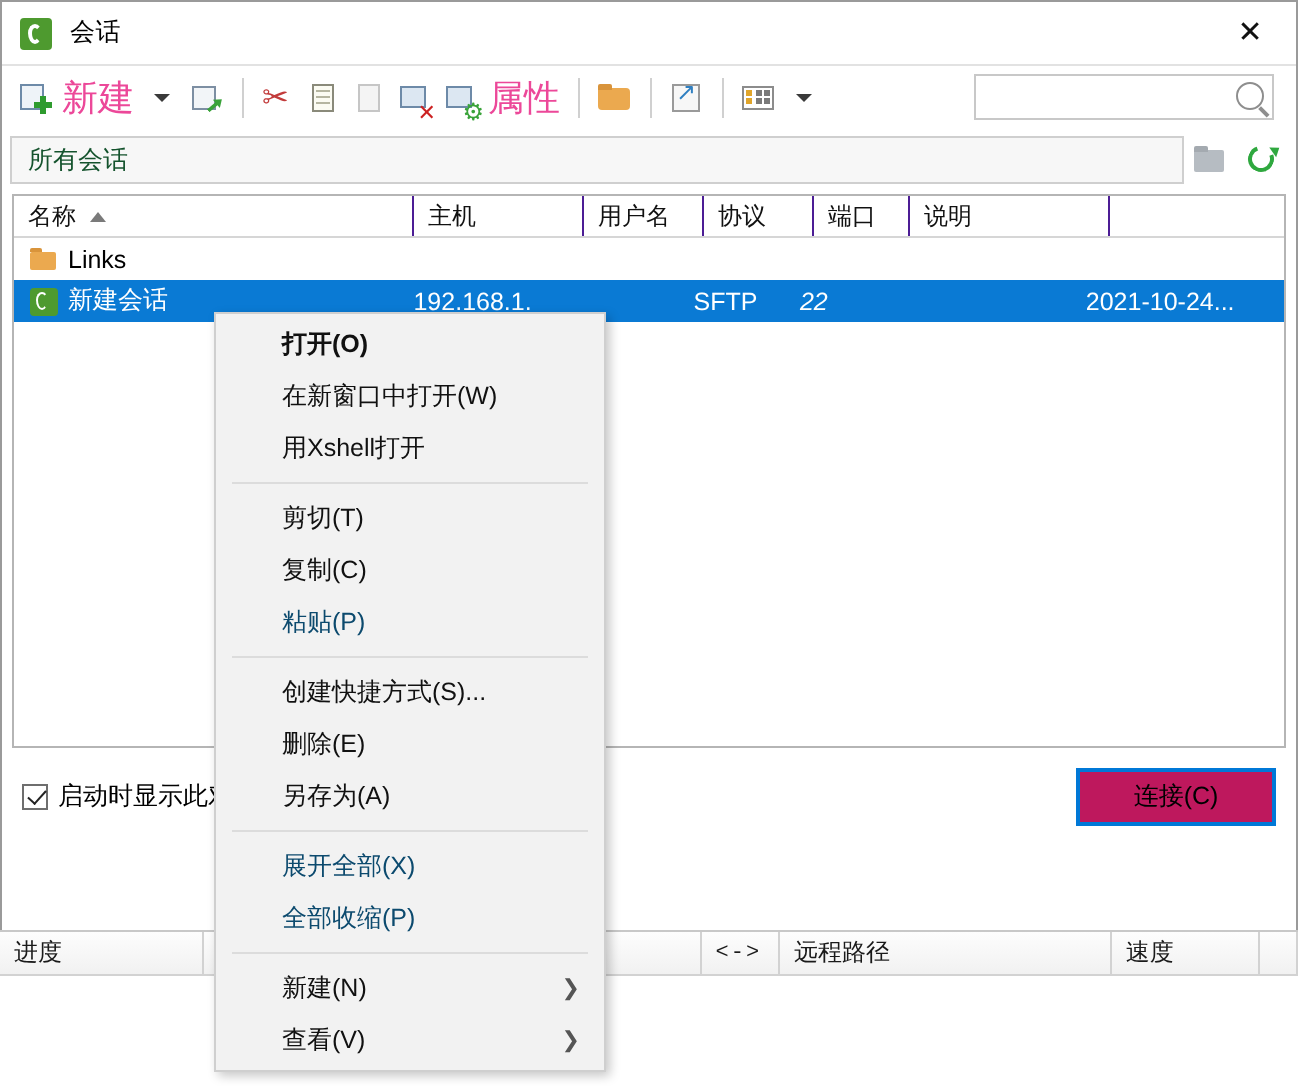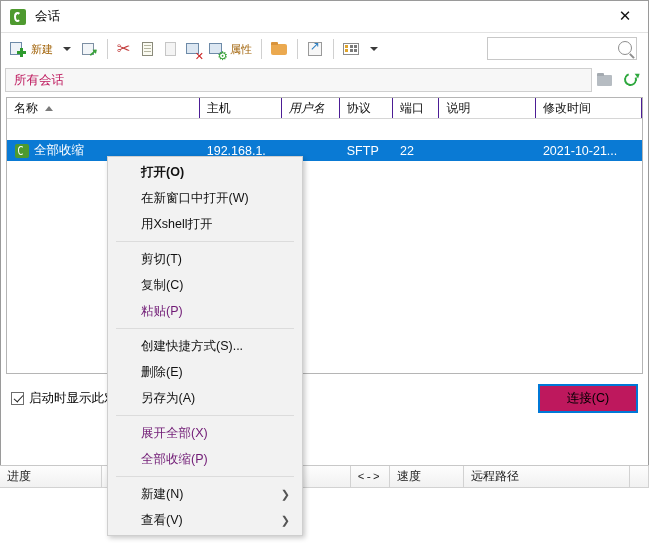--- a/index.html
+++ b/index.html
@@ -77,21 +77,21 @@
     padding-left: 6px;
     box-sizing: border-box;
     position: relative;
   }
   .tb-item {
     display: flex; align-items: center;
     height: 26px;
     padding: 0 3px;
     gap: 4px;
   }
-  .tb-label { font-size: 11px; color: #a16207; }
+  .tb-label { font-size: 18px; color: #ec4899; }
   .tb-sep {
     width: 1px; height: 20px;
     background: #d0d0d0;
     margin: 0 6px;
   }
   .tb-caret {
     width: 0; height: 0;
     border-left: 4px solid transparent;
     border-right: 4px solid transparent;
     border-top: 4px solid #3a3a3a;
@@ -221,21 +221,21 @@
   }
   .path-input {
     flex: 1 1 auto;
     height: 24px;
     border: 1px solid #cfcfcf;
     background: #f7f7f7;
     display: flex; align-items: center;
     padding-left: 8px;
     box-sizing: border-box;
     font-size: 12.5px;
-    color: #be185d;
+    color: #14532d;
   }
   .path-btn {
     width: 26px; height: 24px;
     display: flex; align-items: center; justify-content: center;
     flex: 0 0 auto;
   }
   .ico-upfolder {
     width: 16px; height: 14px; position: relative; display:inline-block;
   }
   .ico-upfolder::before{
@@ -420,21 +420,21 @@
     padding-left: 33px;
     padding-right: 4px;
     font-size: 12.5px;
     color: #111;
     position: relative;
     box-sizing: border-box;
     white-space: nowrap;
     text-align: center;
   }
   .mi.bold { font-weight: bold; }
-  .mi.disabled { color: #701a75; }
+  .mi.disabled { color: #0c4a6e; }
   .mi .submarker {
     position: absolute; right: 12px; top: 50%;
     transform: translateY(-50%);
     color: #555; font-size: 11px;
     font-family: "DejaVu Sans", sans-serif;
   }
   .msep {
     height: 1px; background: #dcdcdc;
     margin: 4px 8px 4px 8px;
   }
@@ -508,56 +508,57 @@
 
   <div class="listpanel">
     <div class="list-head" id="list-head">
         <div class="hcell" style="width: 200px;">
           <span>名称</span>
           <span class="sort-arrow"></span>
         </div>
         <div class="hcell" style="width: 85px;">
           <span>主机</span>
         </div>
-        <div class="hcell" style="width: 60px; font-style: italic;">
+        <div class="hcell" style="width: 60px;">
           <span>用户名</span>
         </div>
         <div class="hcell" style="width: 55px;">
           <span>协议</span>
         </div>
         <div class="hcell" style="width: 48px;">
           <span>端口</span>
         </div>
         <div class="hcell" style="width: 100px;">
           <span>说明</span>
-        </div>
-        <div class="hcell" style="width: 110px;">
-          <span>修改时间</span>
         </div>
       </div>
     <div id="list-body">
         <div class="row">
+          <div class="rcell name" style="width: 200px;">
+            <span class="ico-folder-sm"></span>
+            <span>Links</span>
+          </div>
           <div class="rcell" style="width: 85px;"></div>
           <div class="rcell" style="width: 60px;"></div>
           <div class="rcell" style="width: 55px;"></div>
           <div class="rcell" style="width: 48px;"></div>
           <div class="rcell" style="width: 100px;"></div>
           <div class="rcell" style="width: 110px;"></div>
         </div>
         <div class="row selected">
           <div class="rcell name" style="width: 200px;">
             <span class="ico-session-sm"></span>
-            <span>全部收缩</span>
+            <span>新建会话</span>
           </div>
           <div class="rcell" style="width: 85px;">192.168.1.</div>
           <div class="rcell" style="width: 60px;"></div>
           <div class="rcell" style="width: 55px;">SFTP</div>
-          <div class="rcell" style="width: 48px;">22</div>
+          <div class="rcell" style="width: 48px; font-style: italic;">22</div>
           <div class="rcell" style="width: 100px;"></div>
-          <div class="rcell" style="width: 110px;">2021-10-21...</div>
+          <div class="rcell" style="width: 110px;">2021-10-24...</div>
         </div>
       </div>
   </div>
 
   <div class="footer">
     <div class="chk-wrap">
       <span class="chkbox"></span>
       <span>启动时显示此对</span>
     </div>
     <div class="btns">
@@ -566,22 +567,22 @@
   </div>
 
 </div>
 
 <div class="transfer">
   <div class="transfer-head" id="transfer-head">
       <div class="thcell" style="width: 110px;">进度</div>
       <div class="thcell" style="width: 150px;">大小</div>
       <div class="thcell" style="width: 120px;"></div>
       <div class="thcell mono" style="width: 42px;">&lt;-&gt;</div>
+      <div class="thcell" style="width: 180px;">远程路径</div>
       <div class="thcell" style="width: 80px;">速度</div>
-      <div class="thcell" style="width: 180px;">远程路径</div>
       <div class="thcell" style="width: 20px;"></div>
     </div>
 </div>
 
 <div class="ctxmenu" id="ctxmenu">
     <div class="mi bold">
       <span>打开(O)</span>
     </div>
     <div class="mi">
       <span>在新窗口中打开(W)</span>

